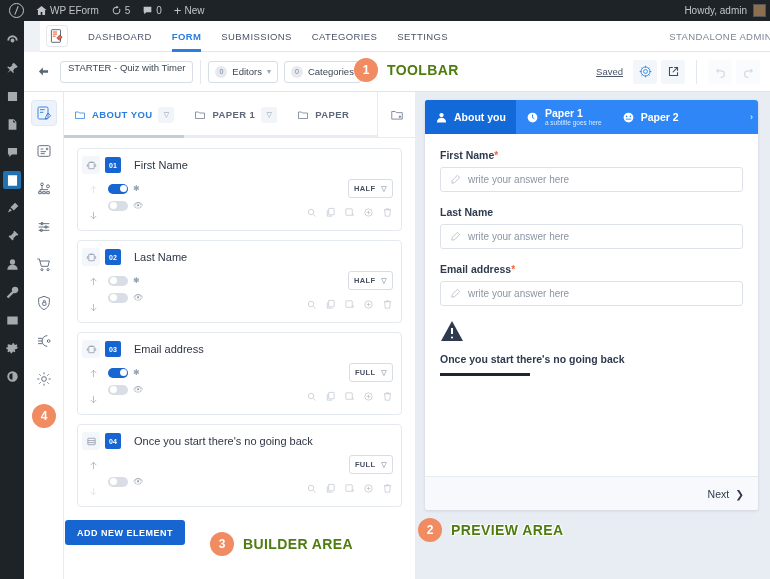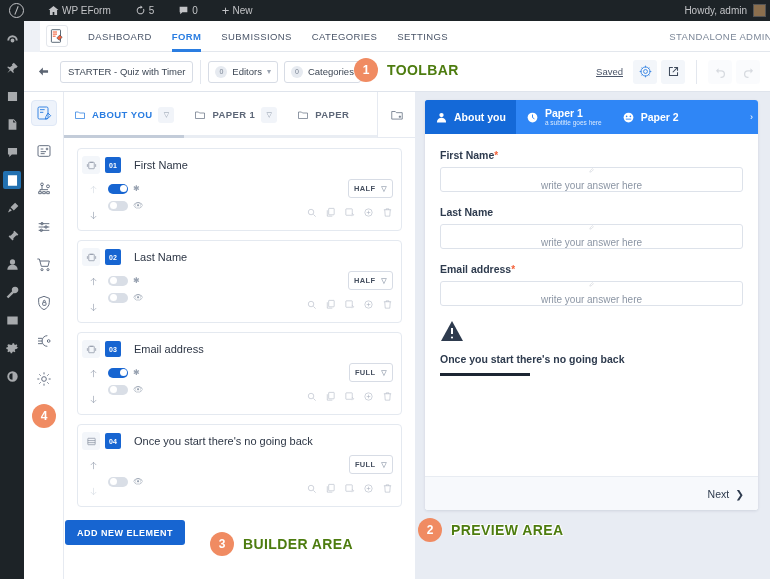--- a/index.html
+++ b/index.html
@@ -10,21 +10,21 @@
     overflow: hidden;
   }
   .app { position: relative; width: 770px; height: 579px; }
 
   
   .wp-adminbar {
     position: absolute; top: 0; left: 0; width: 770px; height: 21px;
     background: #1d2327; color: #c3c4c7;
     display: flex; align-items: center; font-size: 10px;
   }
-  .wp-ab-left { display: flex; align-items: center; gap: 12px; padding-left: 3px; }
+  .wp-ab-left { display: flex; align-items: center; gap: 0; padding-left: 3px; }
   .wp-ab-item {
     display: flex; align-items: center; gap: 3px;
     padding: 0 6px; height: 21px; color: #c3c4c7; white-space: nowrap;
   }
   .wp-ab-right { margin-left: auto; display: flex; align-items: center; padding-right: 4px; gap: 6px; }
   .wp-avatar { width: 13px; height: 13px; background: #8b6f4e; border: 1px solid #555; display:block; }
   .wp-logo { width: 15px; height: 15px; border-radius: 50%; border: 1.6px solid #c3c4c7; position: relative; }
   .wp-logo::after {
     content: ""; position: absolute; left: 5.5px; top: 2px; width: 1.3px; height: 9px;
     background: #c3c4c7; transform: rotate(22deg);
@@ -75,21 +75,21 @@
 
   
   .toolbar {
     position: absolute; left: 24px; top: 52px; width: 746px; height: 40px;
     background: #ffffff; border-bottom: 1px solid #dfe4ec;
     display: flex; align-items: center; padding: 0 8px;
   }
   .tb-back { width: 22px; height: 22px; display:flex; align-items:center; justify-content:center; color:#5b6472; font-size: 13px; }
   .tb-title {
     border: 1px solid #d7dce5; border-radius: 3px; height: 22px; padding: 0 7px;
-    display: flex; align-items: center; font-size: 9.5px; color: #3c4654; margin-left: 6px;
+    display: flex; align-items: flex-start; font-size: 9.5px; color: #3c4654; margin-left: 6px;
     background: #fff; min-width: 118px;
   }
   .tb-sep { width: 1px; height: 24px; background: #e3e7ee; margin: 0 7px; }
   .chip {
     border: 1px solid #d7dce5; border-radius: 3px; height: 22px; padding: 0 6px;
     display: flex; align-items: center; gap: 5px; font-size: 9.5px; color: #3c4654; background: #fff;
     margin-right: 6px;
   }
   .chip .cnt {
     width: 12px; height: 12px; border-radius: 50%; background: #e6eaf0; color: #7a8494;
@@ -201,21 +201,21 @@
   .pv-tab.active { background: #1469d8; }
   .pv-tab .t1 { font-size: 10.5px; font-weight: bold; line-height: 11px; }
   .pv-tab .t2 { font-size: 6.5px; opacity: .82; line-height: 8px; }
   .pv-tab svg { width: 13px; height: 13px; fill: #ffffff; }
   .pv-arrow { margin-left: auto; display: flex; align-items: center; padding-right: 5px; color: #fff; font-size: 9px; }
   .pv-body { flex: 1; padding: 15px 15px 0 15px; }
   .fl { font-size: 10.5px; font-weight: bold; color: #2e3b4e; margin-bottom: 6px; }
   .fl .req { color: #f4623a; font-size: 10px; }
   .fi {
     height: 25px; border: 1px solid #dde2ea; border-radius: 3px; display: flex; align-items: center;
-    gap: 7px; padding: 0 9px; margin-bottom: 14px; flex-direction: column;
+    gap: 7px; padding: 0 9px; margin-bottom: 14px;
   }
   .fi svg { width: 11px; height: 11px; stroke: #98a2b1; fill: none; stroke-width: 1.3; }
   .fi .ph { font-size: 10px; color: #8b95a4; }
   .warn-ico svg { width: 24px; height: 22px; fill: #2e3b4e; }
   .warn-title { font-size: 10.5px; font-weight: bold; color: #2e3b4e; margin-top: 7px; }
   .warn-sub { font-size: 10px; color: #6b7686; margin-top: 5px; display: flex; align-items: center; gap: 5px; }
   .warn-sub .blk { width: 14px; height: 9px; background: #e3e7ee; }
   .warn-rule { width: 90px; height: 3px; background: #1d2633; margin-top: 8px; }
   .pv-foot {
     height: 34px; border-top: 1px solid #e8ecf2; background: #f7f9fc;

